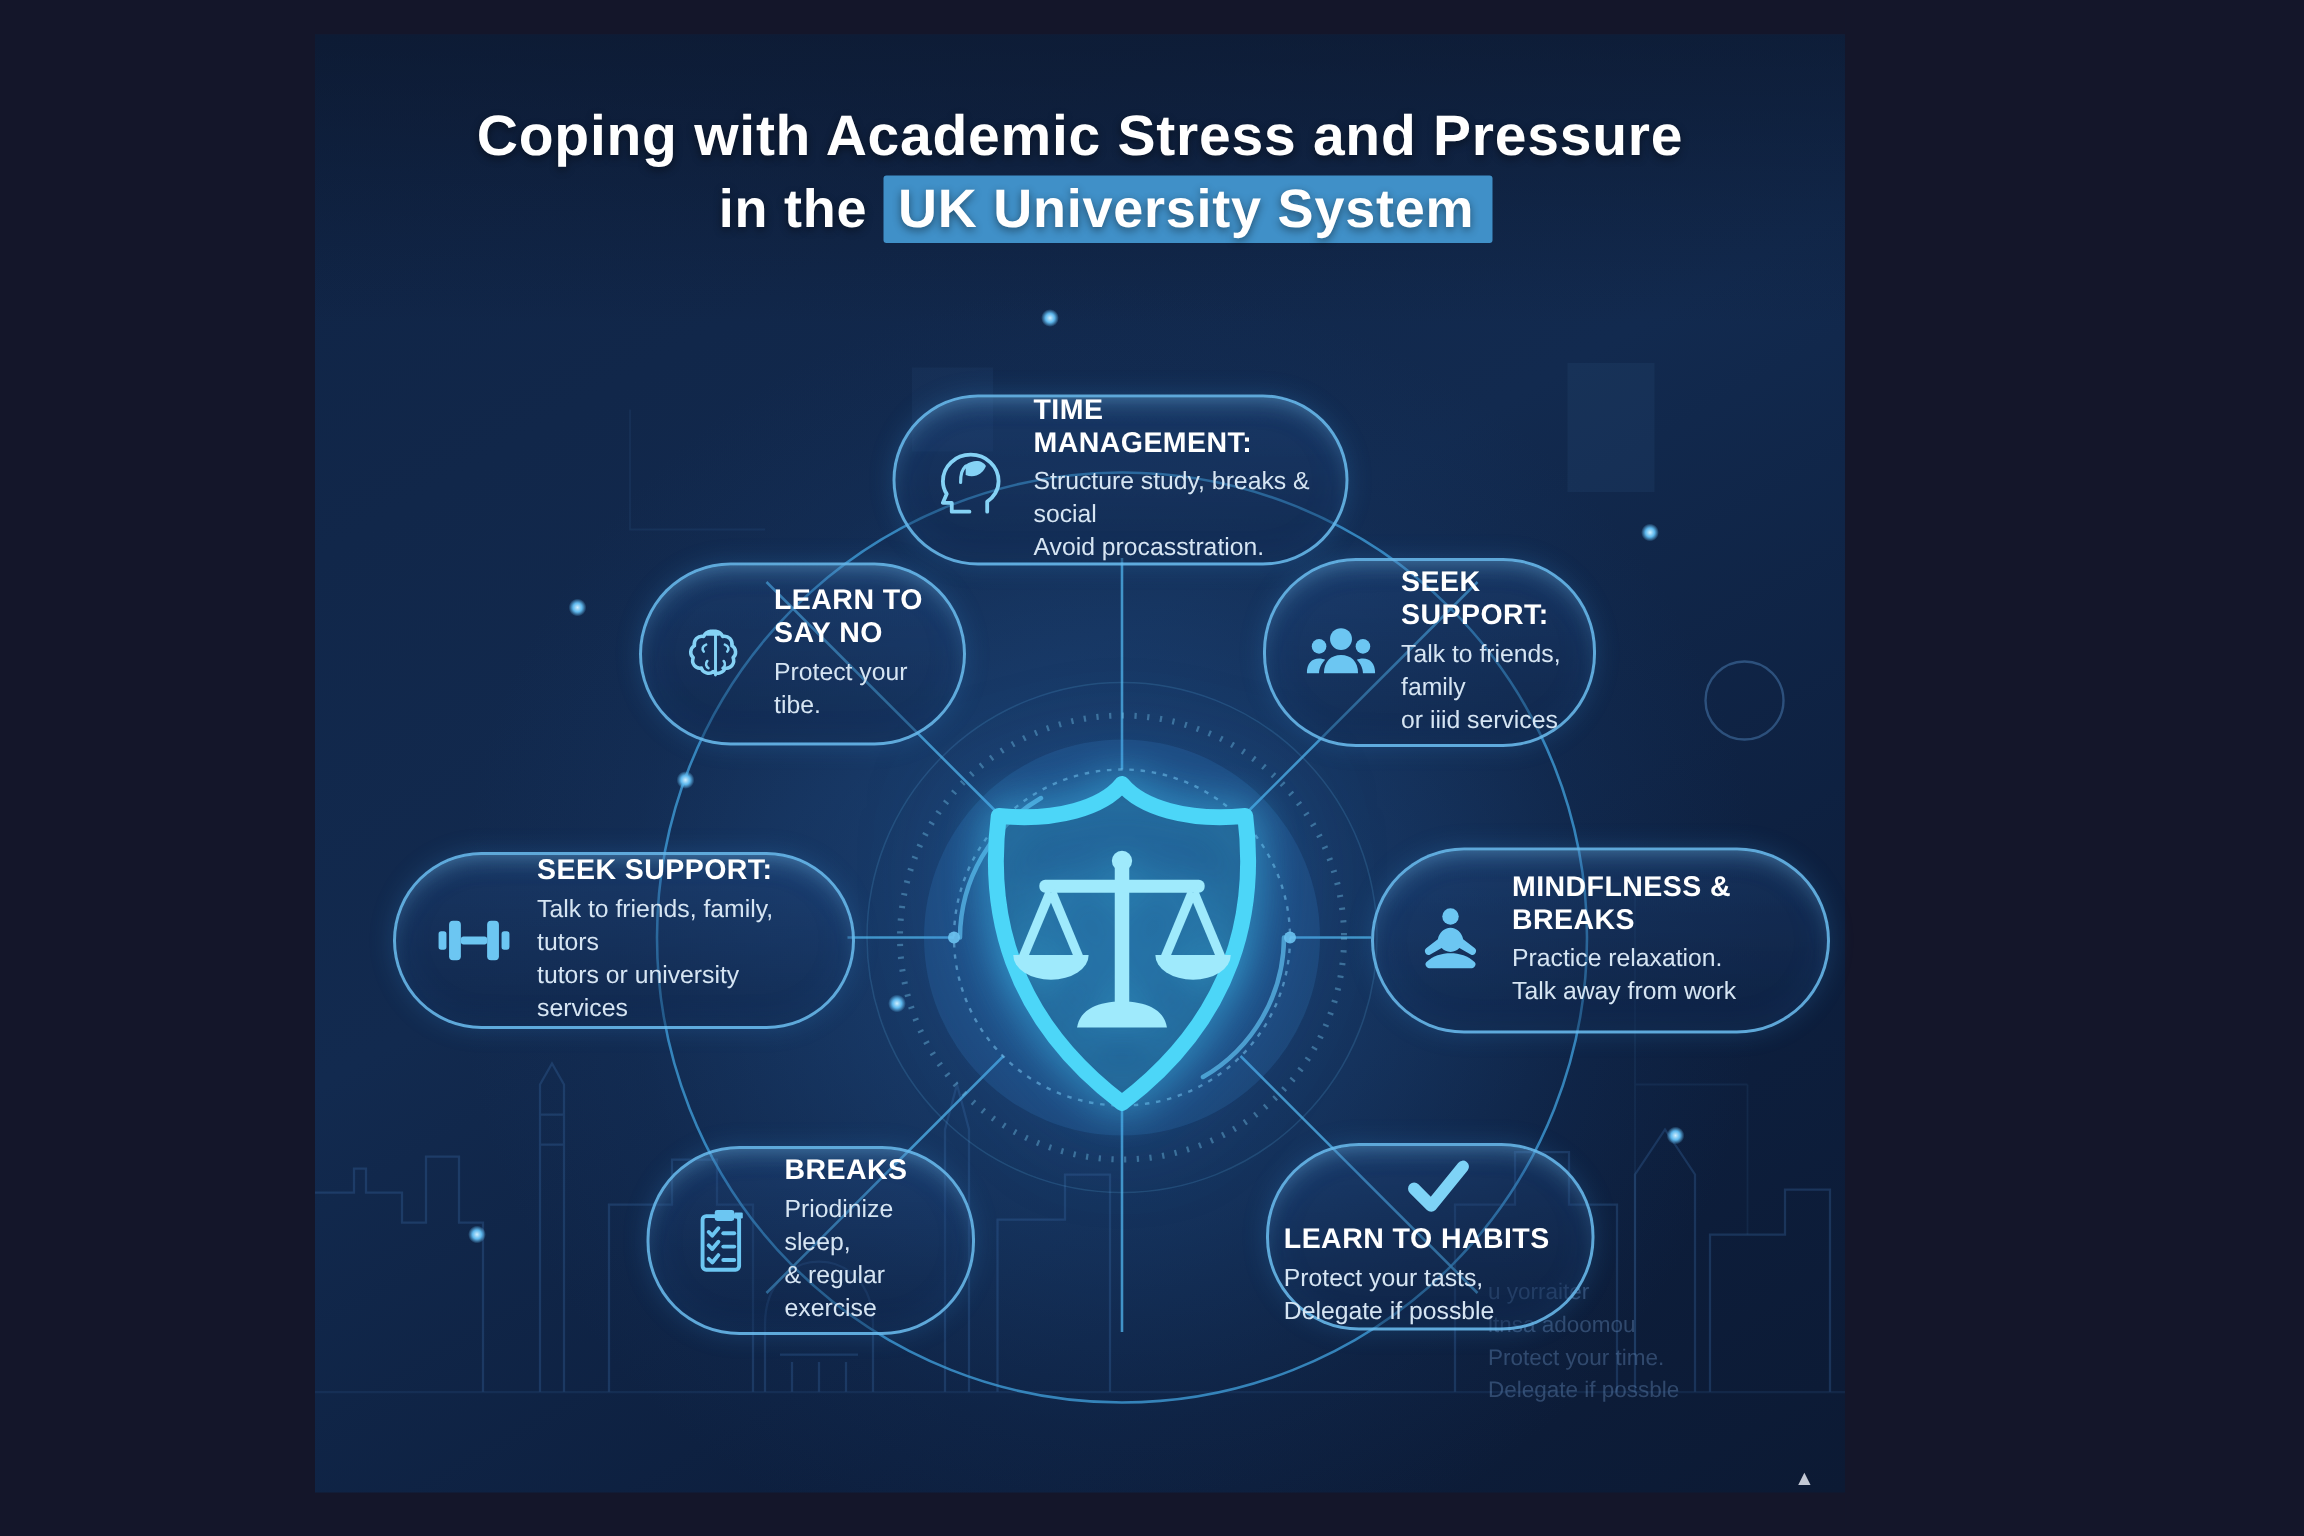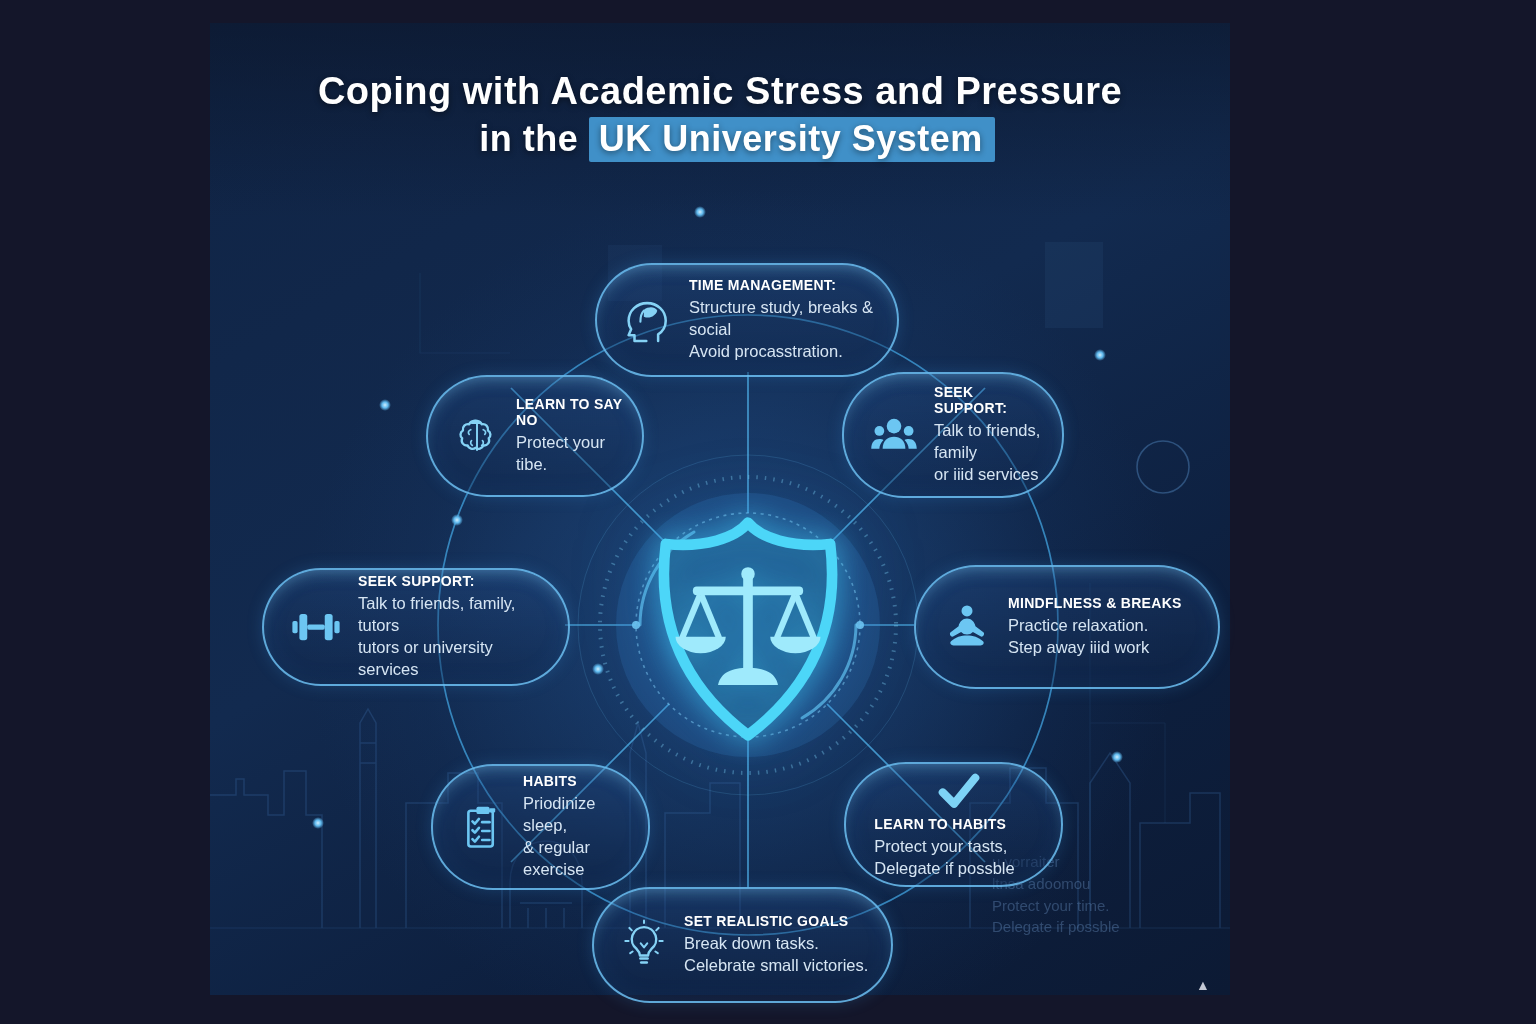--- a/index.html
+++ b/index.html
@@ -22,21 +22,21 @@
   .ghost.g-left{left:26px;top:272px;}
   .ghost.g-br{left:782px;top:828px;font-size:15px;color:rgba(120,165,215,.33);}
   
   .node{position:absolute;display:flex;align-items:center;border-radius:62px;
         border:2px solid rgba(108,192,242,.85);
         background:linear-gradient(180deg,rgba(40,84,146,.30),rgba(16,38,74,.46));
         box-shadow:0 0 16px rgba(60,150,225,.22), inset 0 10px 18px -12px rgba(140,220,255,.55),
                    inset 0 0 24px rgba(55,130,210,.10);}
   .nicon{flex:0 0 auto;margin:0 14px 0 24px;display:flex;align-items:center;justify-content:center;}
   .ntext{flex:1 1 auto;padding-right:18px;}
-  .nhead{color:#ffffff;font-weight:bold;font-size:14px;letter-spacing:.3px;margin-bottom:4px;}
+  .nhead{color:#ffffff;font-weight:bold;font-size:19px;letter-spacing:.3px;margin-bottom:4px;}
   .nline{color:#d6e5f3;font-size:16.5px;line-height:1.32;}
   .n1{left:385px;top:240px;width:300px;height:110px;}
   .n2{left:216px;top:352px;width:214px;height:118px;}
   .n3{left:632px;top:349px;width:218px;height:122px;}
   .n4{left:52px; top:545px;width:304px;height:114px;}
   .n5{left:704px;top:542px;width:302px;height:120px;}
   .n6{left:221px;top:741px;width:215px;height:122px;}
   .n7{left:634px;top:739px;width:215px;height:121px;flex-direction:column;}
   .n8{left:382px;top:864px;width:297px;height:112px;}
   
@@ -211,70 +211,54 @@
       <span class="nicon">
         <svg width="54" height="54" viewBox="0 0 64 64" fill="#6cc6f2">
           <circle cx="32" cy="13" r="6.5"></circle>
           <path d="M32 22c5 0 9 4 10 9l9 7c3 2 0 7-3 5l-9-5c-2 2-4 3-7 3s-5-1-7-3l-9 5c-3 2-6-3-3-5l9-7c1-5 5-9 10-9z"></path>
           <path d="M13 49c5-5 12-7 19-7s14 2 19 7c2 2 0 5-3 5H16c-3 0-5-3-3-5z"></path>
         </svg>
       </span>
       <div class="ntext">
         <div class="nhead">MINDFLNESS &amp; BREAKS</div>
         <div class="nline">Practice relaxation.</div>
-        <div class="nline">Step away iiid work</div>
+        <div class="nline">Talk away from work</div>
       </div>
     </div>
 
     <div class="node n6">
       <span class="nicon">
         <svg width="52" height="52" viewBox="0 0 64 64" fill="none" stroke="#6cc6f2" stroke-width="3.2" stroke-linecap="round" stroke-linejoin="round">
           <rect x="14" y="12" width="30" height="44" rx="3"></rect>
           <rect x="24" y="7" width="16" height="9" rx="2" fill="#6cc6f2" stroke="none"></rect>
           <rect x="40" y="9" width="7" height="5" rx="1" fill="#6cc6f2" stroke="none"></rect>
           <path d="M19 25l3 3 5-6"></path>
             <path d="M31 26h9"></path>
           <path d="M19 36l3 3 5-6"></path>
             <path d="M31 37h9"></path>
           <path d="M19 47l3 3 5-6"></path>
             <path d="M31 48h9"></path>
         </svg>
       </span>
       <div class="ntext">
-        <div class="nhead">HABITS</div>
+        <div class="nhead">BREAKS</div>
         <div class="nline">Priodinize sleep,</div>
         <div class="nline">&amp; regular exercise</div>
       </div>
     </div>
 
     <div class="node n7">
       <span class="nicon">
         <svg width="52" height="52" viewBox="0 0 64 64" fill="none" stroke="#7ed3f6" stroke-width="10" stroke-linecap="round" stroke-linejoin="round">
           <path d="M12 35 L26 49 L52 17"></path>
         </svg>
       </span>
       <div class="ntext">
         <div class="nhead">LEARN TO HABITS</div>
         <div class="nline">Protect your tasts,</div>
         <div class="nline">Delegate if possble</div>
       </div>
     </div>
 
-    <div class="node n8">
-      <span class="nicon">
-        <svg width="52" height="52" viewBox="0 0 64 64" fill="none" stroke="#85d2f5" stroke-width="3" stroke-linecap="round" stroke-linejoin="round">
-          <path d="M32 10a15 15 0 0 0-9 27c2 2 4 4 4 8h10c0-4 2-6 4-8a15 15 0 0 0-9-27z"></path>
-          <path d="M28 30l4 5 4-5" stroke-width="2.5"></path>
-          <rect x="26" y="47" width="12" height="3" rx="1.5" fill="#85d2f5" stroke="none"></rect>
-          <rect x="27" y="52" width="10" height="3" rx="1.5" fill="#85d2f5" stroke="none"></rect>
-          <path d="M32 2v3 M14 11l3 3 M50 11l-3 3 M9 27h4 M51 27h4 M15 42l3-2 M49 42l-3-2" stroke-width="2.5"></path>
-        </svg>
-      </span>
-      <div class="ntext">
-        <div class="nhead">SET REALISTIC GOALS</div>
-        <div class="nline">Break down tasks.</div>
-        <div class="nline">Celebrate small victories.</div>
-      </div>
-    </div>
 
     <div class="tri">▲</div>
   </div>
 </div>
 
 </body></html>

